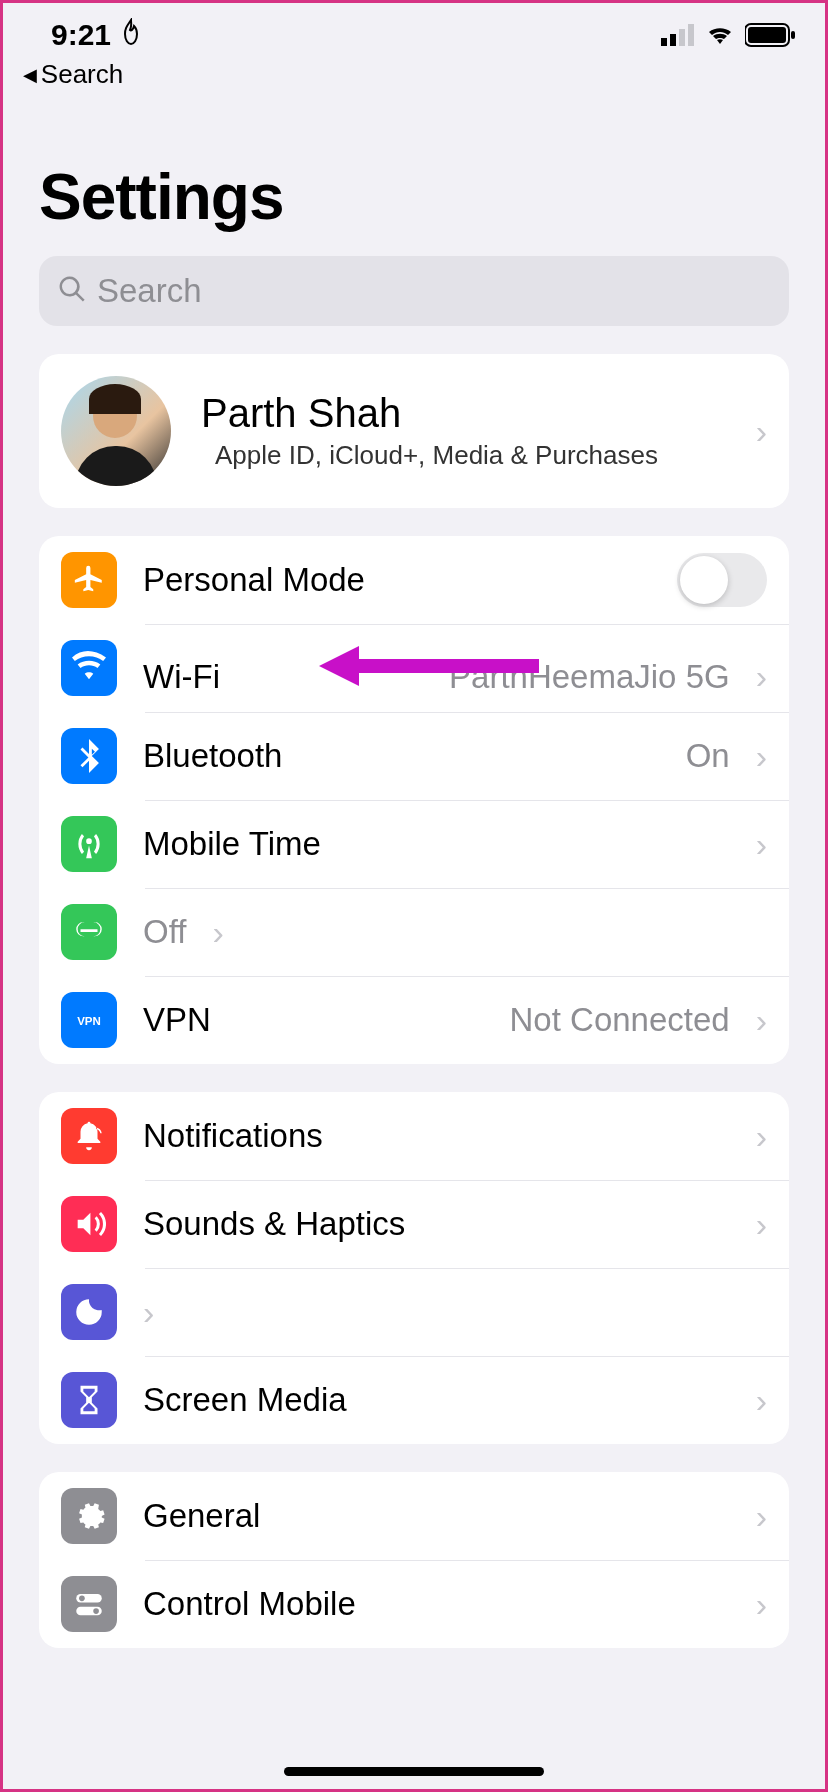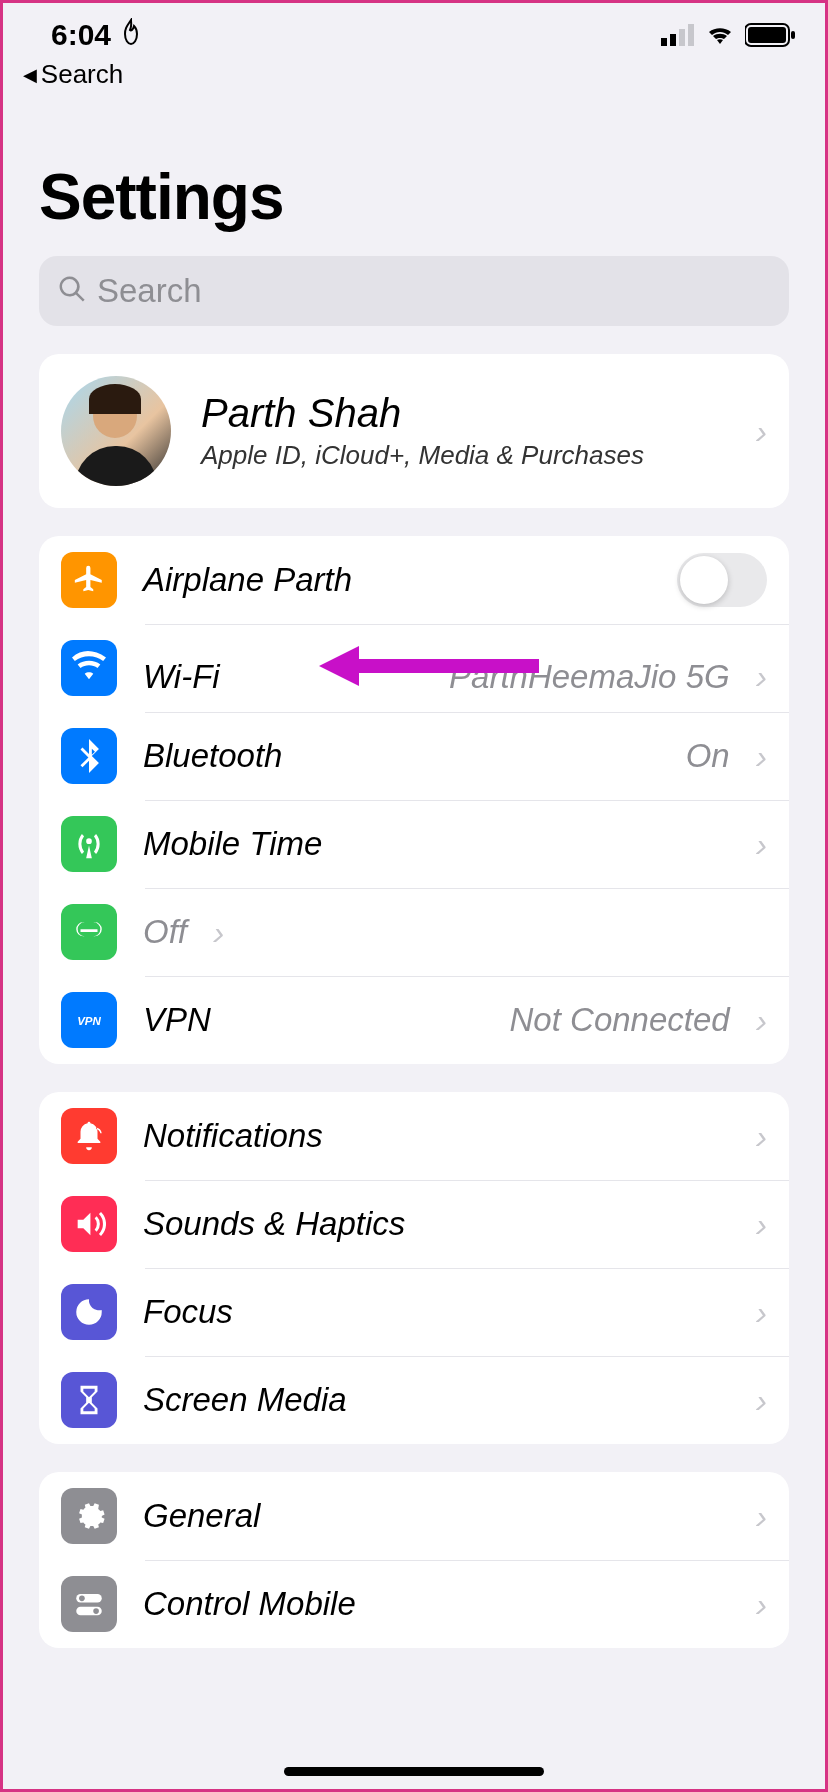--- a/index.html
+++ b/index.html
@@ -48,21 +48,20 @@
       align-items: center;
       gap: 10px;
     }
     .search-icon-svg { width: 30px; height: 30px; fill: #8e8e93; }
     .search-placeholder { color: #8e8e93; font-size: 33px; }
     .group {
       margin: 28px 36px;
       background: #fff;
       border-radius: 20px;
       overflow: hidden;
-      font-style: italic;
     }
     .profile-row {
       display: flex;
       align-items: center;
       padding: 22px 22px;
       gap: 30px;
       position: relative;
     }
     .avatar {
       width: 110px; height: 110px;
@@ -91,21 +90,21 @@
     }
     .avatar-shirt {
       position: absolute;
       bottom: 0; left: 14px;
       width: 82px; height: 40px;
       border-radius: 40px 40px 0 0;
       background: #1a1a1a;
     }
     .profile-text { flex: 1; }
     .profile-name { font-size: 40px; font-weight: 400; margin-bottom: 4px; }
-    .profile-sub { font-size: 26px; color: #333; }
+    .profile-sub { font-size: 26px; color: #333; margin-left: 14px; }
     .chevron {
       color: #c7c7cc;
       font-size: 34px;
       font-weight: 500;
       flex-shrink: 0;
     }
     .row {
       display: flex;
       align-items: center;
       padding: 16px 22px;
@@ -172,21 +171,21 @@
       background: #000;
       border-radius: 5px;
     }
     .vpn-text { font-size: 19px; font-weight: 700; fill: #fff; }
   </style>
 </head>
 <body>
 
 <div class="status-bar">
   <div class="status-left">
-    <span>6:04</span>
+    <span>9:21</span>
     <span class="flame-icon">
       <svg width="24" height="28" viewBox="0 0 24 28">
           <path d="M12 2 C8 8 6 10 6 16 C6 22 9 26 12 26 C15 26 18 22 18 16 C18 12 17 10 15 8 C14 12 12 13 11 12 C13 8 12 5 12 2 Z" fill="none" stroke="#000" stroke-width="2"></path>
         </svg>
     </span>
   </div>
   <div class="status-right">
     <span class="signal-icon">
       <svg width="34" height="22" viewBox="0 0 34 22">
           <rect x="0" y="14" width="6" height="8" fill="#000"></rect>
@@ -239,21 +238,21 @@
   </div>
 </div>
 
 <div class="group">
   <div class="row">
     <div class="row-icon ic-orange">
       <svg viewBox="0 0 24 24">
           <path d="M21 14v-2l-8-4V3.5a1.5 1.5 0 0 0-3 0V8l-8 4v2l8-2v5l-2 1.5V20l3.5-1 3.5 1v-1.5L13 17v-5l8 2z"></path>
         </svg>
     </div>
-    <span class="row-label">Airplane Parth</span>
+    <span class="row-label">Personal Mode</span>
     <div class="toggle"></div>
   </div>
   <div class="row" style="position:relative;align-items:flex-end;">
     <div class="row-icon ic-blue">
       <svg viewBox="0 0 24 24">
           <path d="M12 20l3-4c-1.8-1.4-4.2-1.4-6 0l3 4zm-6-8c3.3-2.7 8.7-2.7 12 0l2-2.5c-4.4-3.5-11.6-3.5-16 0L6 12zm-4-5c5.5-4.5 14.5-4.5 20 0l2-2.5C15 -1.5 7-1.5 0 4.5L2 7z"></path>
         </svg>
     </div>
     <span class="row-label">Wi-Fi</span>
     <span class="row-value">ParthHeemaJio 5G</span>
@@ -323,21 +322,20 @@
     </div>
     <span class="row-label">Sounds &amp; Haptics</span>
     <span class="chevron">›</span>
   </div>
   <div class="row">
     <div class="row-icon ic-purple">
       <svg viewBox="0 0 24 24">
           <path d="M12 3a9 9 0 1 0 9 9c0-.5 0-1-.1-1.5A7 7 0 0 1 12 3z" fill="#fff"></path>
         </svg>
     </div>
-    <span class="row-label">Focus</span>
     <span class="chevron">›</span>
   </div>
   <div class="row">
     <div class="row-icon ic-purple">
       <svg viewBox="0 0 24 24">
           <path d="M6 2h12v4l-4 4v4l4 4v4H6v-4l4-4v-4L6 6V2zm2 2v2l4 4 4-4V4H8zm0 16h8v-2l-4-4-4 4v2z" fill="#fff"></path>
         </svg>
     </div>
     <span class="row-label">Screen Media</span>
     <span class="chevron">›</span>

